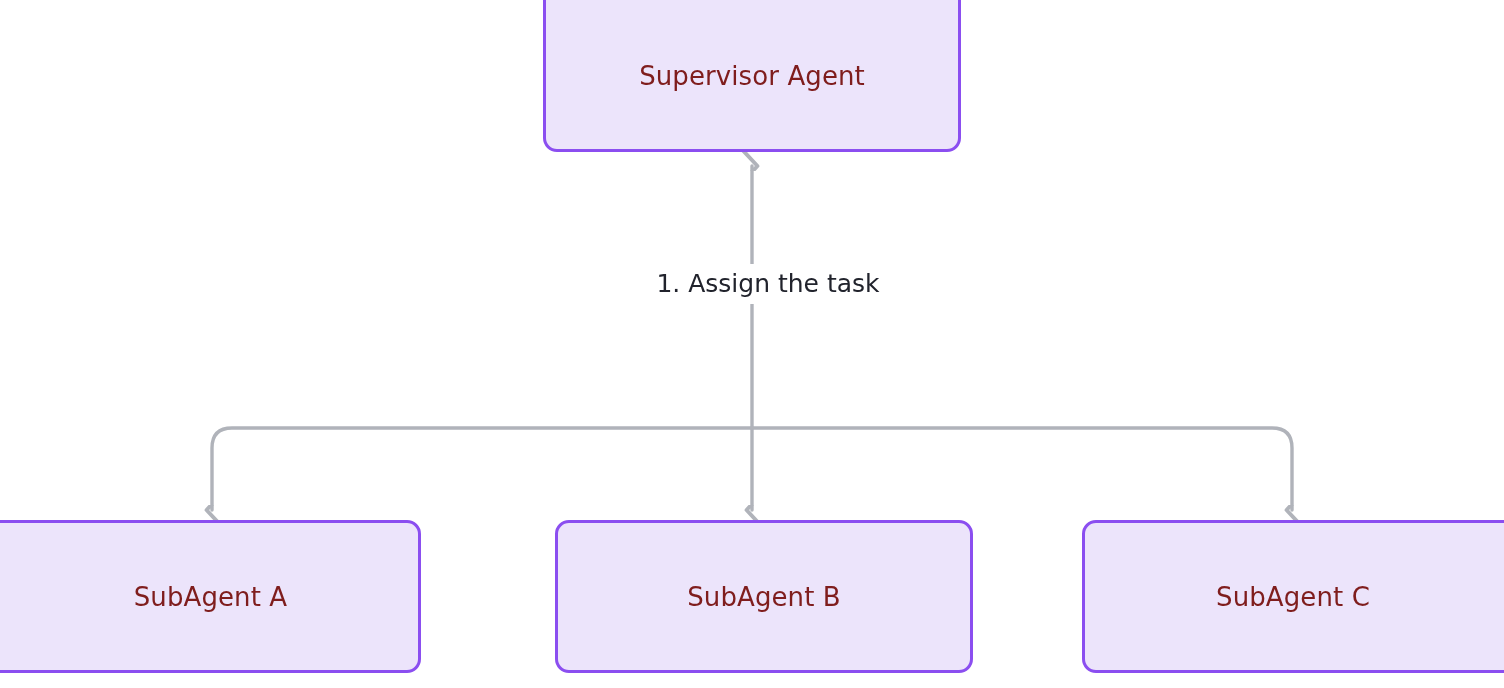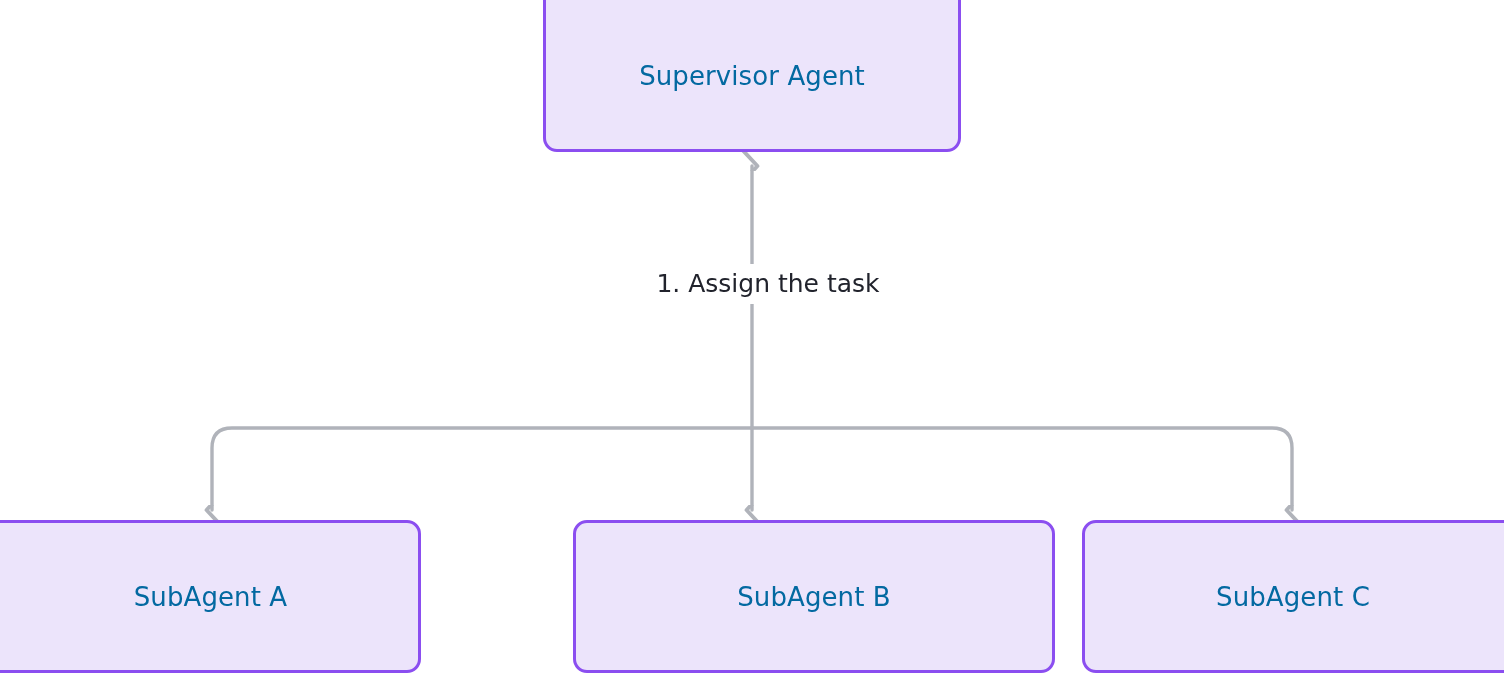--- a/index.html
+++ b/index.html
@@ -33,21 +33,21 @@
     border-radius: 14px;
     display: flex;
     align-items: center;
     justify-content: center;
     z-index: 2;
   }
   .node-label {
     font-family: "DejaVu Sans", sans-serif;
     font-size: 26px;
     font-weight: 400;
-    color: #0369a1;
+    color: #7f1d1d;
     letter-spacing: 0.1px;
     line-height: 1;
     white-space: nowrap;
   }
   
   #node-supervisor {
     left: 543px;
     top: -32px;
     width: 418px;
     height: 184px;
@@ -55,23 +55,23 @@
   }
   
   #node-subagent-a {
     left: -22px;
     top: 520px;
     width: 443px;
     height: 153px;
     padding-left: 22px;
   }
   #node-subagent-b {
-    left: 573px;
+    left: 555px;
     top: 520px;
-    width: 482px;
+    width: 418px;
     height: 153px;
   }
   
   #node-subagent-c {
     left: 1082px;
     top: 520px;
     width: 444px;
     height: 153px;
     padding-right: 22px;
   }

